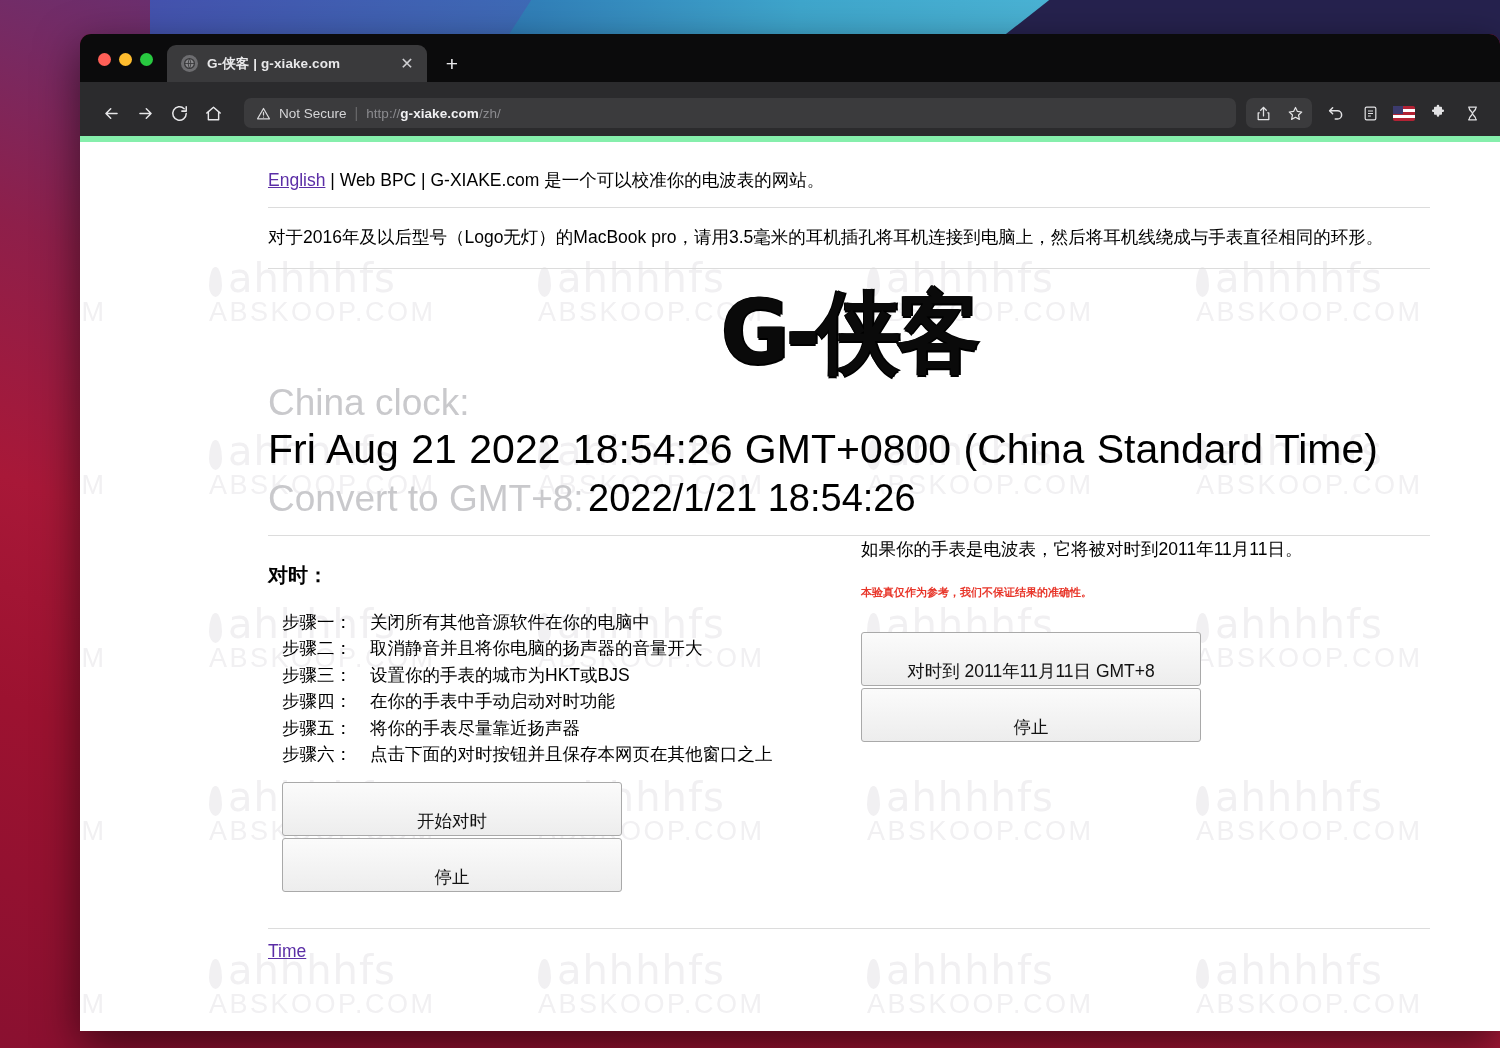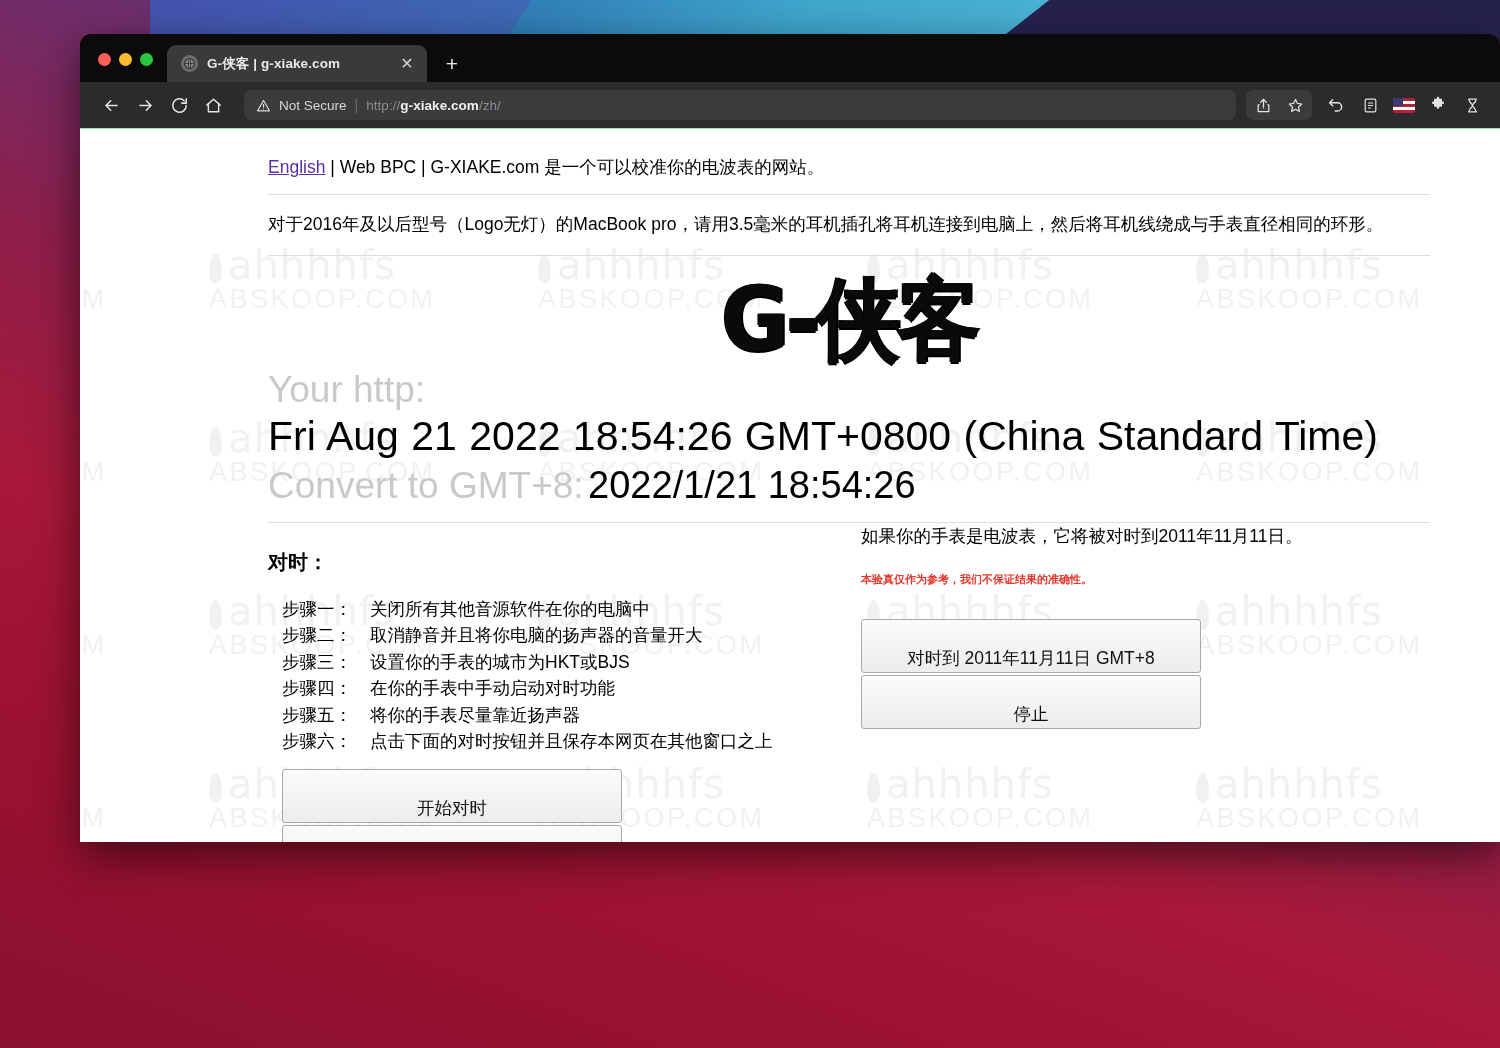--- a/index.html
+++ b/index.html
@@ -33,21 +33,21 @@
     top: -60px; left: 150px;
     width: 420px; height: 130px;
     background: linear-gradient(120deg, #4550ad 0%, #3d6fb8 100%);
     clip-path: polygon(0% 0%, 100% 0%, 80% 100%, 0% 100%);
   }
 
   
   #browser {
     position: absolute;
     left: 80px; top: 34px;
-    width: 1420px; height: 808px;
+    width: 1420px; height: 997px;
     background: #be185d;
     border-radius: 11px 11px 0 0;
     box-shadow: 0 14px 44px rgba(0,0,0,.55);
     overflow: hidden;
   }
 
   
   #tabstrip {
     position: relative;
     height: 48px;
@@ -100,23 +100,23 @@
     display: flex; align-items: center; justify-content: center;
     color: #e8e8ea; font-size: 21px; font-weight: 300;
     margin-left: 8px;
   }
 
   
   #toolbar {
     height: 46px;
     background: #2b2b2d;
     display: flex; align-items: center;
-    padding: 0 12px 0 14px;
+    padding: 8px 12px 0 14px;
     gap: 0;
-    border-bottom: 1px solid #86efac;
+    border-bottom: 6px solid #86efac;
   }
   .navbtn {
     width: 34px; height: 30px;
     display: flex; align-items: center; justify-content: center;
     color: #e6e6e8;
     flex: none;
   }
   .navbtn svg { display:block; }
 
   #urlbar {
@@ -578,21 +578,21 @@
       </div>
       <hr class="hr">
 
       <div class="notice">对于2016年及以后型号（Logo无灯）的MacBook pro，请用3.5毫米的耳机插孔将耳机连接到电脑上，然后将耳机线绕成与手表直径相同的环形。</div>
       <hr class="hr">
 
       <div class="logo-wrap">
         <div class="logo">G-侠客</div>
       </div>
 
-      <div class="clocklabel">Your http:</div>
+      <div class="clocklabel">China clock:</div>
       <div class="clockvalue">Fri Aug 21 2022 18:54:26 GMT+0800 (China Standard Time)</div>
       <div class="convertline">
         <span class="convertlabel">Convert to GMT+8:</span>
         <span class="convertvalue">2022/1/21 18:54:26</span>
       </div>
 
       <hr class="hr">
 
       <div class="cols">
 

